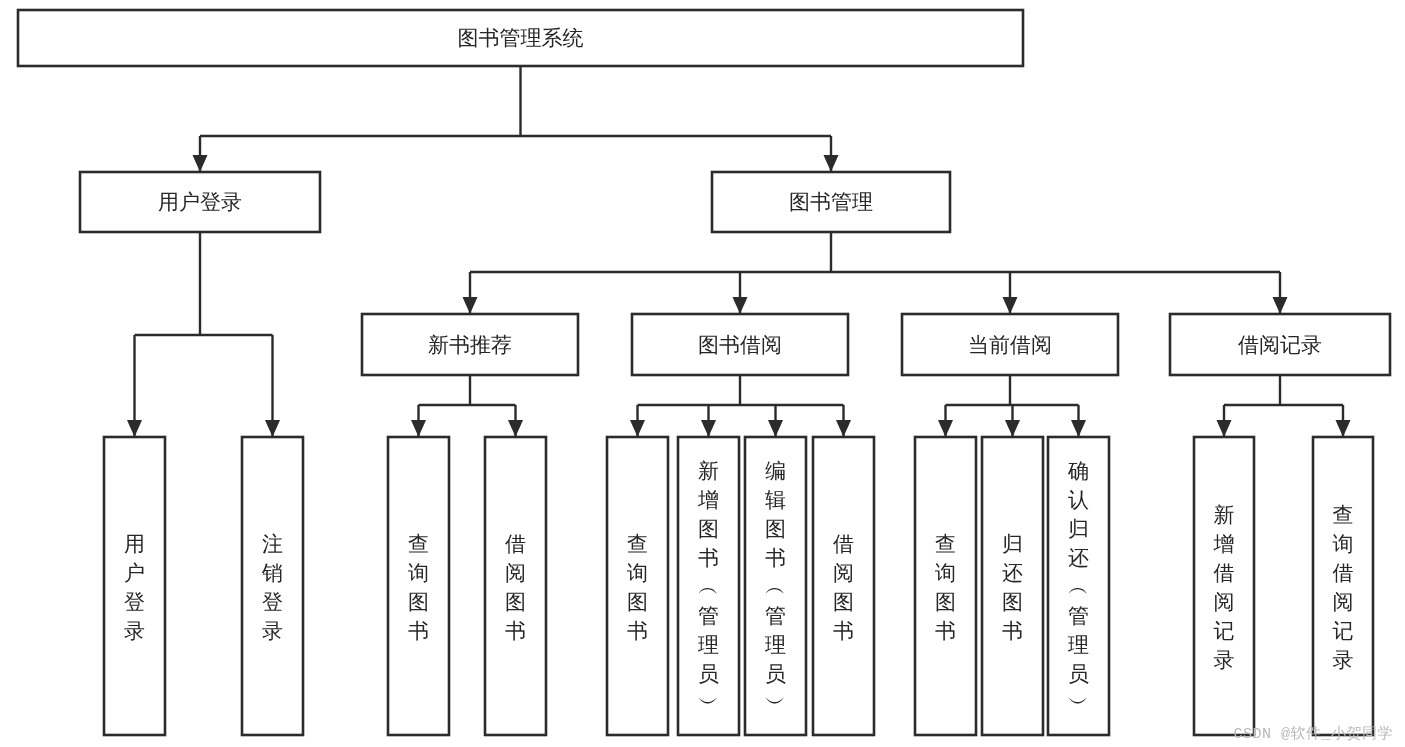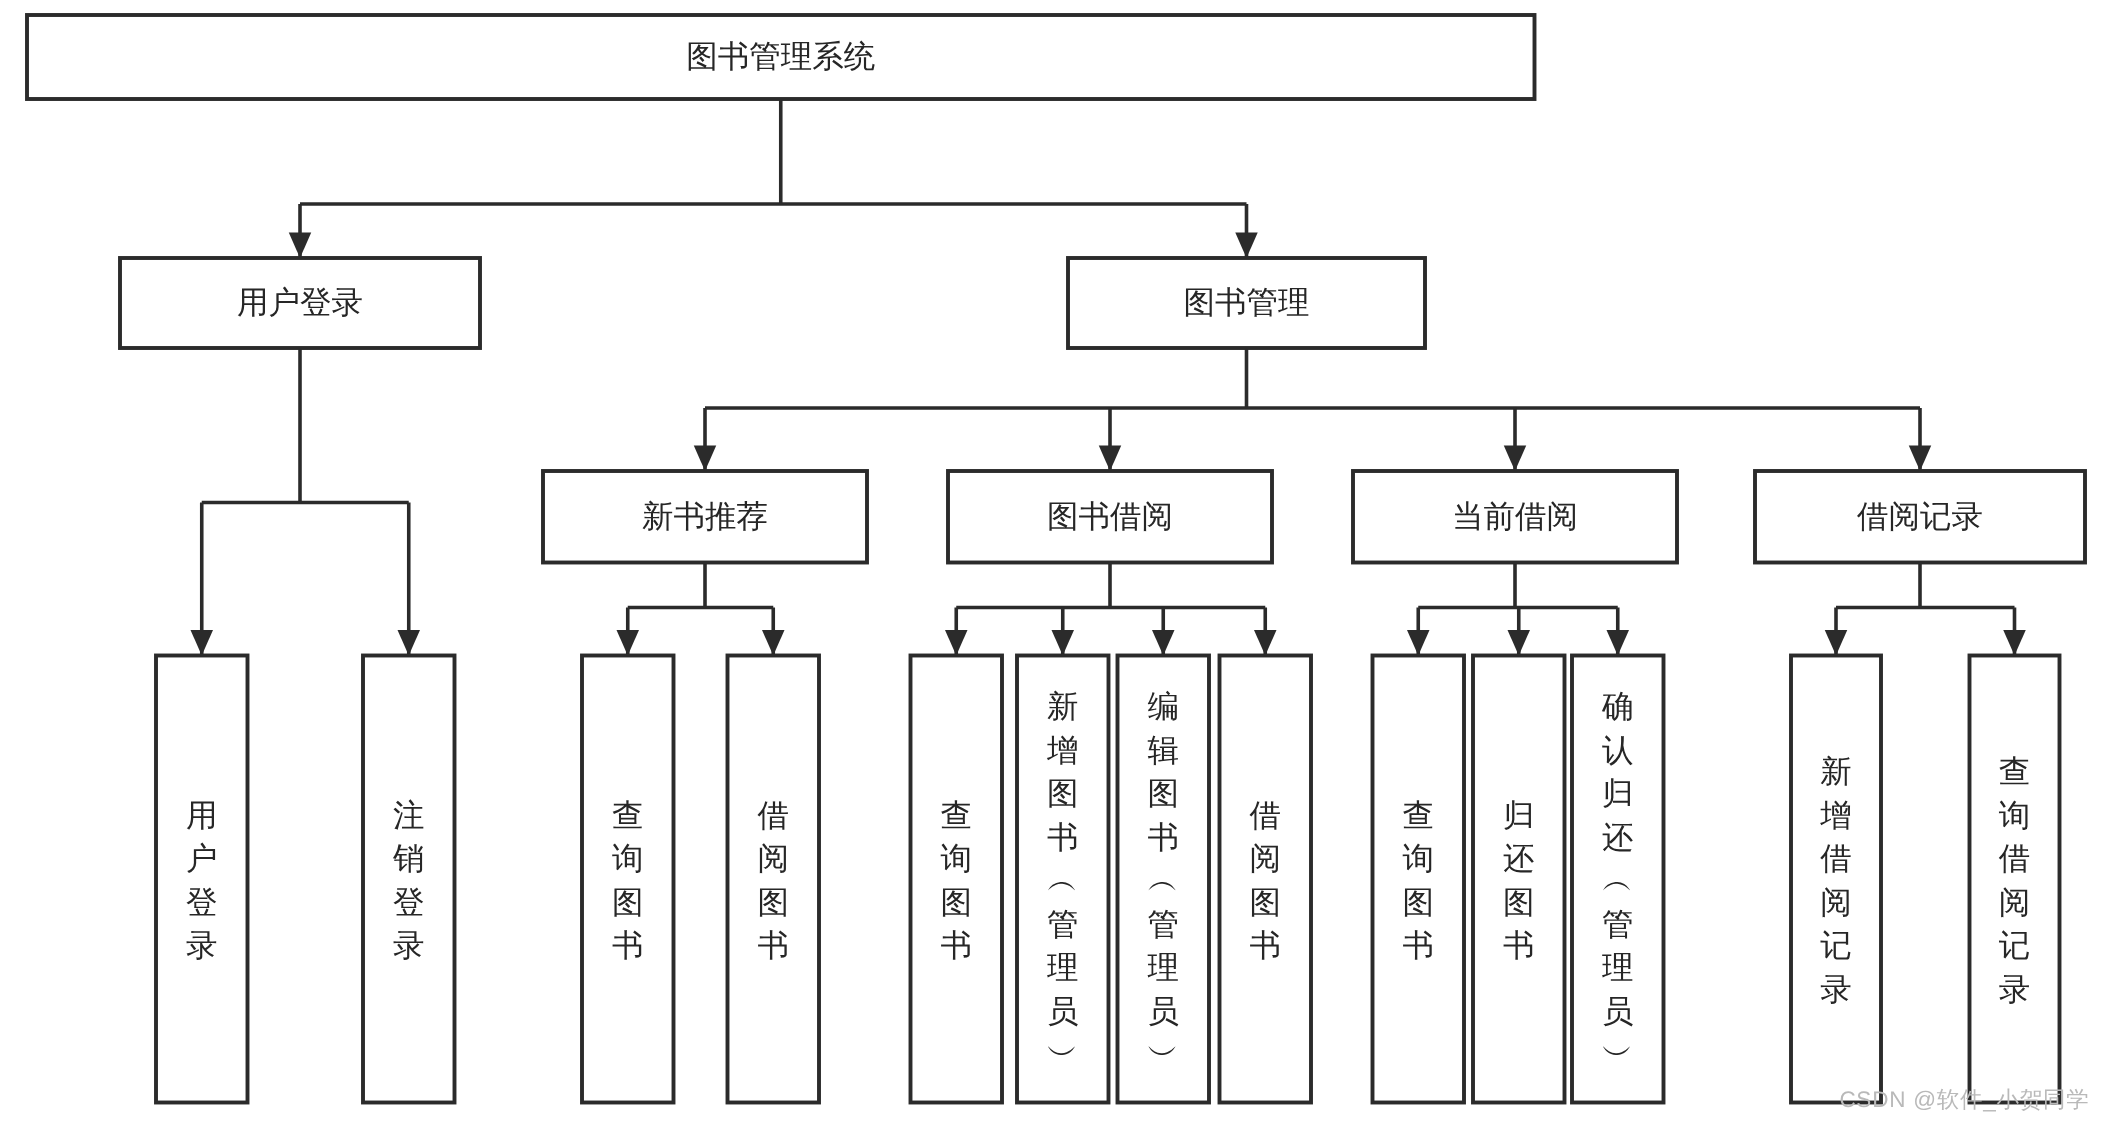--- a/index.html
+++ b/index.html
@@ -51,21 +51,21 @@
     fill: none;
   }
   .arrow-head {
     fill: #2b2b2b;
     stroke: none;
   }
   .watermark {
     position: absolute;
     right: 12px;
     bottom: 4px;
-    font-family: Liberation Sans, sans-serif;
+    font-family: Liberation Mono, monospace;
     font-size: 15px;
     color: #b9b9b9;
     white-space: nowrap;
     letter-spacing: 0.5px;
     user-select: none;
   }
 </style>
 </head>
 <body>
 

